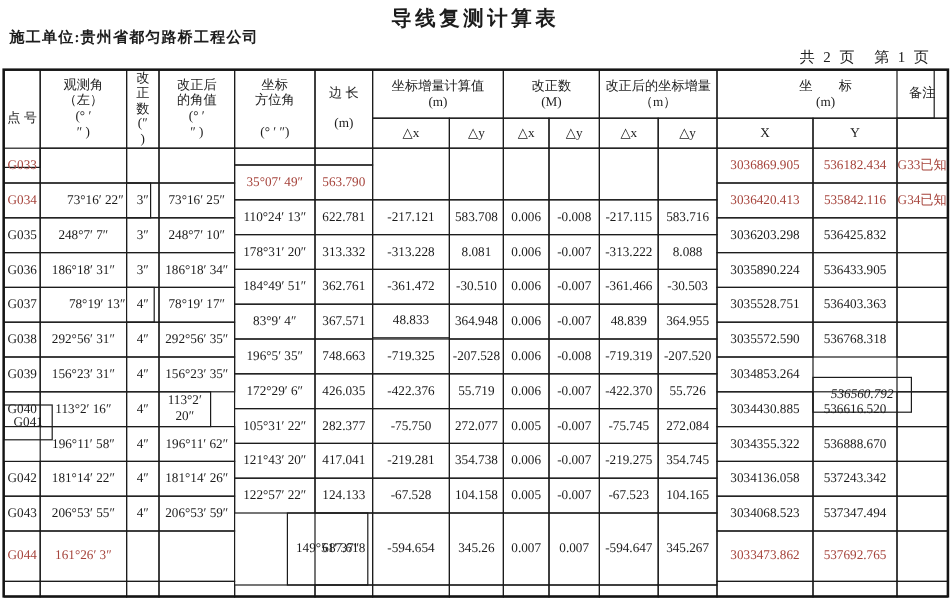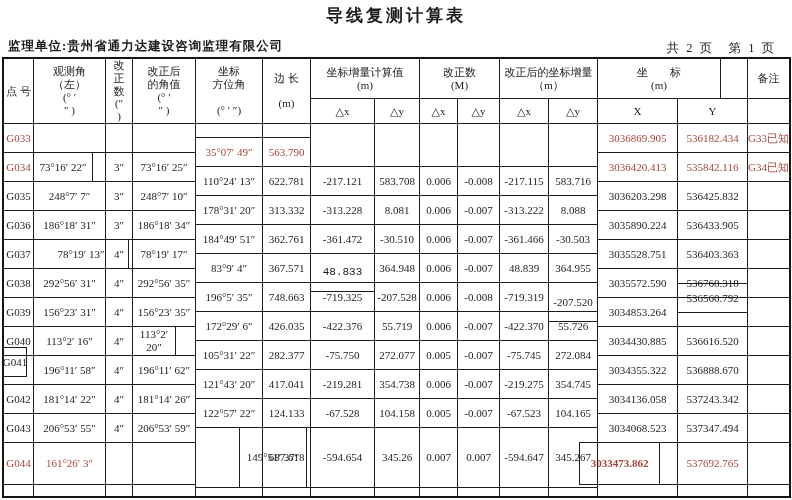--- a/index.html
+++ b/index.html
@@ -16,24 +16,24 @@
   .hdr{font-size:11px;}
   .red{color:#a6443c;}
   .outer{position:absolute;left:2px;top:57px;width:789px;height:441px;
          border:2px solid #141414;box-sizing:border-box;pointer-events:none;}
 </style>
 </head>
 <body>
 
 <div class="page">
   <div class="title">导线复测计算表</div>
-  <div class="org org2">监理单位:贵州省通力达建设咨询监理有限公司</div>
+  <div class="org org1">施工单位:贵州省都匀路桥工程公司</div>
   <div class="pages">共 2 页　第 1 页</div>
   <div id="tbl">
-      <div class="cell hdr" style="left: 3px; top: 58px; width: 31px; height: 66px;">点 号</div>
+      <div class="cell hdr" style="left: 3px; top: 58px; width: 31px; height: 82px;">点 号</div>
       <div class="cell hdr" style="left: 33px; top: 58px; width: 73px; height: 66px;">观测角
 （左）
 (° ′
 ″ )</div>
       <div class="cell hdr" style="left: 105px; top: 58px; width: 28px; height: 66px;">改
 正
 数
 (″
 )</div>
       <div class="cell hdr" style="left: 132px; top: 58px; width: 64px; height: 66px;">改正后
@@ -46,38 +46,38 @@
 (° ′ ″)</div>
       <div class="cell hdr" style="left: 262px; top: 58px; width: 49px; height: 66px;">边 长
 
 (m)</div>
       <div class="cell hdr" style="left: 310px; top: 58px; width: 110px; height: 41px;">坐标增量计算值
 (m)</div>
       <div class="cell hdr" style="left: 419px; top: 58px; width: 81px; height: 41px;">改正数
 (M)</div>
       <div class="cell hdr" style="left: 499px; top: 58px; width: 99px; height: 41px;">改正后的坐标增量
 （m）</div>
-      <div class="cell hdr" style="left: 597px; top: 58px; width: 124px; height: 41px;">坐　　标
+      <div class="cell hdr" style="left: 597px; top: 58px; width: 182px; height: 41px;">坐　　标
 (m)</div>
       <div class="cell hdr" style="left: 747px; top: 58px; width: 43px; height: 41px;">备注</div>
       <div class="cell hdr" style="left: 310px; top: 98px; width: 65px; height: 26px;">△x</div>
       <div class="cell hdr" style="left: 374px; top: 98px; width: 46px; height: 26px;">△y</div>
       <div class="cell hdr" style="left: 419px; top: 98px; width: 39px; height: 26px;">△x</div>
       <div class="cell hdr" style="left: 457px; top: 98px; width: 43px; height: 26px;">△y</div>
       <div class="cell hdr" style="left: 499px; top: 98px; width: 50px; height: 26px;">△x</div>
       <div class="cell hdr" style="left: 548px; top: 98px; width: 50px; height: 26px;">△y</div>
       <div class="cell hdr" style="left: 597px; top: 98px; width: 81px; height: 26px;">X</div>
       <div class="cell hdr" style="left: 677px; top: 98px; width: 71px; height: 26px;">Y</div>
       <div class="cell hdr" style="left: 747px; top: 98px; width: 43px; height: 26px;"></div>
       <div class="cell red" style="left: 3px; top: 123px; width: 31px; height: 30px;">G033</div>
       <div class="cell" style="left: 33px; top: 123px; width: 73px; height: 30px;"></div>
       <div class="cell" style="left: 105px; top: 123px; width: 28px; height: 30px;"></div>
       <div class="cell" style="left: 132px; top: 123px; width: 64px; height: 30px;"></div>
       <div class="cell red" style="left: 3px; top: 152px; width: 31px; height: 30px;">G034</div>
-      <div class="cell" style="left: 33px; top: 152px; width: 60px; height: 30px;">73°16′ 22″</div>
+      <div class="cell" style="left: 33px; top: 152px; width: 93px; height: 30px;">73°16′ 22″</div>
       <div class="cell" style="left: 105px; top: 152px; width: 28px; height: 30px;">3″</div>
       <div class="cell" style="left: 132px; top: 152px; width: 64px; height: 30px;">73°16′ 25″</div>
       <div class="cell" style="left: 3px; top: 181px; width: 31px; height: 30px;">G035</div>
       <div class="cell" style="left: 33px; top: 181px; width: 73px; height: 30px;">248°7′ 7″</div>
       <div class="cell" style="left: 105px; top: 181px; width: 28px; height: 30px;">3″</div>
       <div class="cell" style="left: 132px; top: 181px; width: 64px; height: 30px;">248°7′ 10″</div>
       <div class="cell" style="left: 3px; top: 210px; width: 31px; height: 30px;">G036</div>
       <div class="cell" style="left: 33px; top: 210px; width: 73px; height: 30px;">186°18′ 31″</div>
       <div class="cell" style="left: 105px; top: 210px; width: 28px; height: 30px;">3″</div>
       <div class="cell" style="left: 132px; top: 210px; width: 64px; height: 30px;">186°18′ 34″</div>
@@ -90,21 +90,21 @@
       <div class="cell" style="left: 105px; top: 268px; width: 28px; height: 30px;">4″</div>
       <div class="cell" style="left: 132px; top: 268px; width: 64px; height: 30px;">292°56′ 35″</div>
       <div class="cell" style="left: 3px; top: 297px; width: 31px; height: 30px;">G039</div>
       <div class="cell" style="left: 33px; top: 297px; width: 73px; height: 30px;">156°23′ 31″</div>
       <div class="cell" style="left: 105px; top: 297px; width: 28px; height: 30px;">4″</div>
       <div class="cell" style="left: 132px; top: 297px; width: 64px; height: 30px;">156°23′ 35″</div>
       <div class="cell" style="left: 3px; top: 326px; width: 31px; height: 30px;">G040</div>
       <div class="cell" style="left: 33px; top: 326px; width: 73px; height: 30px;">113°2′ 16″</div>
       <div class="cell" style="left: 105px; top: 326px; width: 28px; height: 30px;">4″</div>
       <div class="cell" style="left: 132px; top: 326px; width: 44px; height: 30px;">113°2′ 20″</div>
-      <div class="cell" style="left: 3px; top: 347px; width: 24px; height: 30px; text-align: center;">G041</div>
+      <div class="cell" style="left: 3px; top: 337px; width: 41px; height: 30px; text-align: center;">G041</div>
       <div class="cell" style="left: 33px; top: 355px; width: 73px; height: 30px;">196°11′ 58″</div>
       <div class="cell" style="left: 105px; top: 355px; width: 28px; height: 30px;">4″</div>
       <div class="cell" style="left: 132px; top: 355px; width: 64px; height: 30px;">196°11′ 62″</div>
       <div class="cell" style="left: 3px; top: 384px; width: 31px; height: 30px;">G042</div>
       <div class="cell" style="left: 33px; top: 384px; width: 73px; height: 30px;">181°14′ 22″</div>
       <div class="cell" style="left: 105px; top: 384px; width: 28px; height: 30px;">4″</div>
       <div class="cell" style="left: 132px; top: 384px; width: 64px; height: 30px;">181°14′ 26″</div>
       <div class="cell" style="left: 3px; top: 413px; width: 31px; height: 30px;">G043</div>
       <div class="cell" style="left: 33px; top: 413px; width: 73px; height: 30px;">206°53′ 55″</div>
       <div class="cell" style="left: 105px; top: 413px; width: 28px; height: 30px;">4″</div>
@@ -129,35 +129,35 @@
       <div class="cell" style="left: 597px; top: 210px; width: 81px; height: 30px;">3035890.224</div>
       <div class="cell" style="left: 677px; top: 210px; width: 71px; height: 30px;">536433.905</div>
       <div class="cell" style="left: 747px; top: 210px; width: 43px; height: 30px;"></div>
       <div class="cell" style="left: 597px; top: 239px; width: 81px; height: 30px;">3035528.751</div>
       <div class="cell" style="left: 677px; top: 239px; width: 71px; height: 30px;">536403.363</div>
       <div class="cell" style="left: 747px; top: 239px; width: 43px; height: 30px;"></div>
       <div class="cell" style="left: 597px; top: 268px; width: 81px; height: 30px;">3035572.590</div>
       <div class="cell" style="left: 677px; top: 268px; width: 71px; height: 30px;">536768.318</div>
       <div class="cell" style="left: 747px; top: 268px; width: 43px; height: 30px;"></div>
       <div class="cell" style="left: 597px; top: 297px; width: 81px; height: 30px;">3034853.264</div>
-      <div class="cell" style="left: 677px; top: 283px; width: 71px; height: 30px;">536560.792</div>
+      <div class="cell" style="left: 677px; top: 314px; width: 83px; height: 30px; font-style: italic;">536560.792</div>
       <div class="cell" style="left: 747px; top: 297px; width: 43px; height: 30px;"></div>
       <div class="cell" style="left: 597px; top: 326px; width: 81px; height: 30px;">3034430.885</div>
       <div class="cell" style="left: 677px; top: 326px; width: 71px; height: 30px;">536616.520</div>
       <div class="cell" style="left: 747px; top: 326px; width: 43px; height: 30px;"></div>
       <div class="cell" style="left: 597px; top: 355px; width: 81px; height: 30px;">3034355.322</div>
       <div class="cell" style="left: 677px; top: 355px; width: 71px; height: 30px;">536888.670</div>
       <div class="cell" style="left: 747px; top: 355px; width: 43px; height: 30px;"></div>
       <div class="cell" style="left: 597px; top: 384px; width: 81px; height: 30px;">3034136.058</div>
       <div class="cell" style="left: 677px; top: 384px; width: 71px; height: 30px;">537243.342</div>
       <div class="cell" style="left: 747px; top: 384px; width: 43px; height: 30px;"></div>
       <div class="cell" style="left: 597px; top: 413px; width: 81px; height: 30px;">3034068.523</div>
       <div class="cell" style="left: 677px; top: 413px; width: 71px; height: 30px;">537347.494</div>
       <div class="cell" style="left: 747px; top: 413px; width: 43px; height: 30px;"></div>
-      <div class="cell red" style="left: 579px; top: 442px; width: 81px; height: 43px; font-weight: bold;">3033473.862</div>
+      <div class="cell red" style="left: 597px; top: 442px; width: 81px; height: 43px;">3033473.862</div>
       <div class="cell red" style="left: 677px; top: 442px; width: 71px; height: 43px;">537692.765</div>
       <div class="cell red" style="left: 747px; top: 442px; width: 43px; height: 43px;"></div>
       <div class="cell" style="left: 597px; top: 484px; width: 81px; height: 14px;"></div>
       <div class="cell" style="left: 677px; top: 484px; width: 71px; height: 14px;"></div>
       <div class="cell" style="left: 747px; top: 484px; width: 43px; height: 14px;"></div>
       <div class="cell" style="left: 195px; top: 123px; width: 68px; height: 15px;"></div>
       <div class="cell red" style="left: 195px; top: 137px; width: 68px; height: 30px;">35°07′ 49″</div>
       <div class="cell" style="left: 195px; top: 166px; width: 68px; height: 30px;">110°24′ 13″</div>
       <div class="cell" style="left: 195px; top: 195px; width: 68px; height: 30px;">178°31′ 20″</div>
       <div class="cell" style="left: 195px; top: 224px; width: 68px; height: 30px;">184°49′ 51″</div>
@@ -179,21 +179,21 @@
       <div class="cell" style="left: 262px; top: 311px; width: 49px; height: 30px;">426.035</div>
       <div class="cell" style="left: 262px; top: 340px; width: 49px; height: 30px;">282.377</div>
       <div class="cell" style="left: 262px; top: 369px; width: 49px; height: 30px;">417.041</div>
       <div class="cell" style="left: 262px; top: 398px; width: 49px; height: 30px;">124.133</div>
       <div class="cell" style="left: 262px; top: 427px; width: 49px; height: 61px;">687.618</div>
       <div class="cell" style="left: 262px; top: 487px; width: 49px; height: 11px;"></div>
       <div class="cell" style="left: 310px; top: 123px; width: 65px; height: 44px;"></div>
       <div class="cell" style="left: 310px; top: 166px; width: 65px; height: 30px;">-217.121</div>
       <div class="cell" style="left: 310px; top: 195px; width: 65px; height: 30px;">-313.228</div>
       <div class="cell" style="left: 310px; top: 224px; width: 65px; height: 30px;">-361.472</div>
-      <div class="cell" style="left: 310px; top: 253px; width: 65px; height: 39px; font-family: Liberation Mono, monospace;">48.833</div>
+      <div class="cell" style="left: 310px; top: 253px; width: 65px; height: 29px;">48.833</div>
       <div class="cell" style="left: 310px; top: 282px; width: 65px; height: 30px;">-719.325</div>
       <div class="cell" style="left: 310px; top: 311px; width: 65px; height: 30px;">-422.376</div>
       <div class="cell" style="left: 310px; top: 340px; width: 65px; height: 30px;">-75.750</div>
       <div class="cell" style="left: 310px; top: 369px; width: 65px; height: 30px;">-219.281</div>
       <div class="cell" style="left: 310px; top: 398px; width: 65px; height: 30px;">-67.528</div>
       <div class="cell" style="left: 310px; top: 427px; width: 65px; height: 61px;">-594.654</div>
       <div class="cell" style="left: 310px; top: 487px; width: 65px; height: 11px;"></div>
       <div class="cell" style="left: 374px; top: 123px; width: 46px; height: 44px;"></div>
       <div class="cell" style="left: 374px; top: 166px; width: 46px; height: 30px;">583.708</div>
       <div class="cell" style="left: 374px; top: 195px; width: 46px; height: 30px;">8.081</div>
@@ -240,21 +240,21 @@
       <div class="cell" style="left: 499px; top: 340px; width: 50px; height: 30px;">-75.745</div>
       <div class="cell" style="left: 499px; top: 369px; width: 50px; height: 30px;">-219.275</div>
       <div class="cell" style="left: 499px; top: 398px; width: 50px; height: 30px;">-67.523</div>
       <div class="cell" style="left: 499px; top: 427px; width: 50px; height: 61px;">-594.647</div>
       <div class="cell" style="left: 499px; top: 487px; width: 50px; height: 11px;"></div>
       <div class="cell" style="left: 548px; top: 123px; width: 50px; height: 44px;"></div>
       <div class="cell" style="left: 548px; top: 166px; width: 50px; height: 30px;">583.716</div>
       <div class="cell" style="left: 548px; top: 195px; width: 50px; height: 30px;">8.088</div>
       <div class="cell" style="left: 548px; top: 224px; width: 50px; height: 30px;">-30.503</div>
       <div class="cell" style="left: 548px; top: 253px; width: 50px; height: 30px;">364.955</div>
-      <div class="cell" style="left: 548px; top: 282px; width: 50px; height: 40px;">-207.520</div>
+      <div class="cell" style="left: 548px; top: 282px; width: 50px; height: 30px;">-207.520</div>
       <div class="cell" style="left: 548px; top: 311px; width: 50px; height: 30px;">55.726</div>
       <div class="cell" style="left: 548px; top: 340px; width: 50px; height: 30px;">272.084</div>
       <div class="cell" style="left: 548px; top: 369px; width: 50px; height: 30px;">354.745</div>
       <div class="cell" style="left: 548px; top: 398px; width: 50px; height: 30px;">104.165</div>
       <div class="cell" style="left: 548px; top: 427px; width: 50px; height: 61px;">345.267</div>
       <div class="cell" style="left: 548px; top: 487px; width: 50px; height: 11px;"></div>
     </div>
   <div class="outer"></div>
 </div>
 

